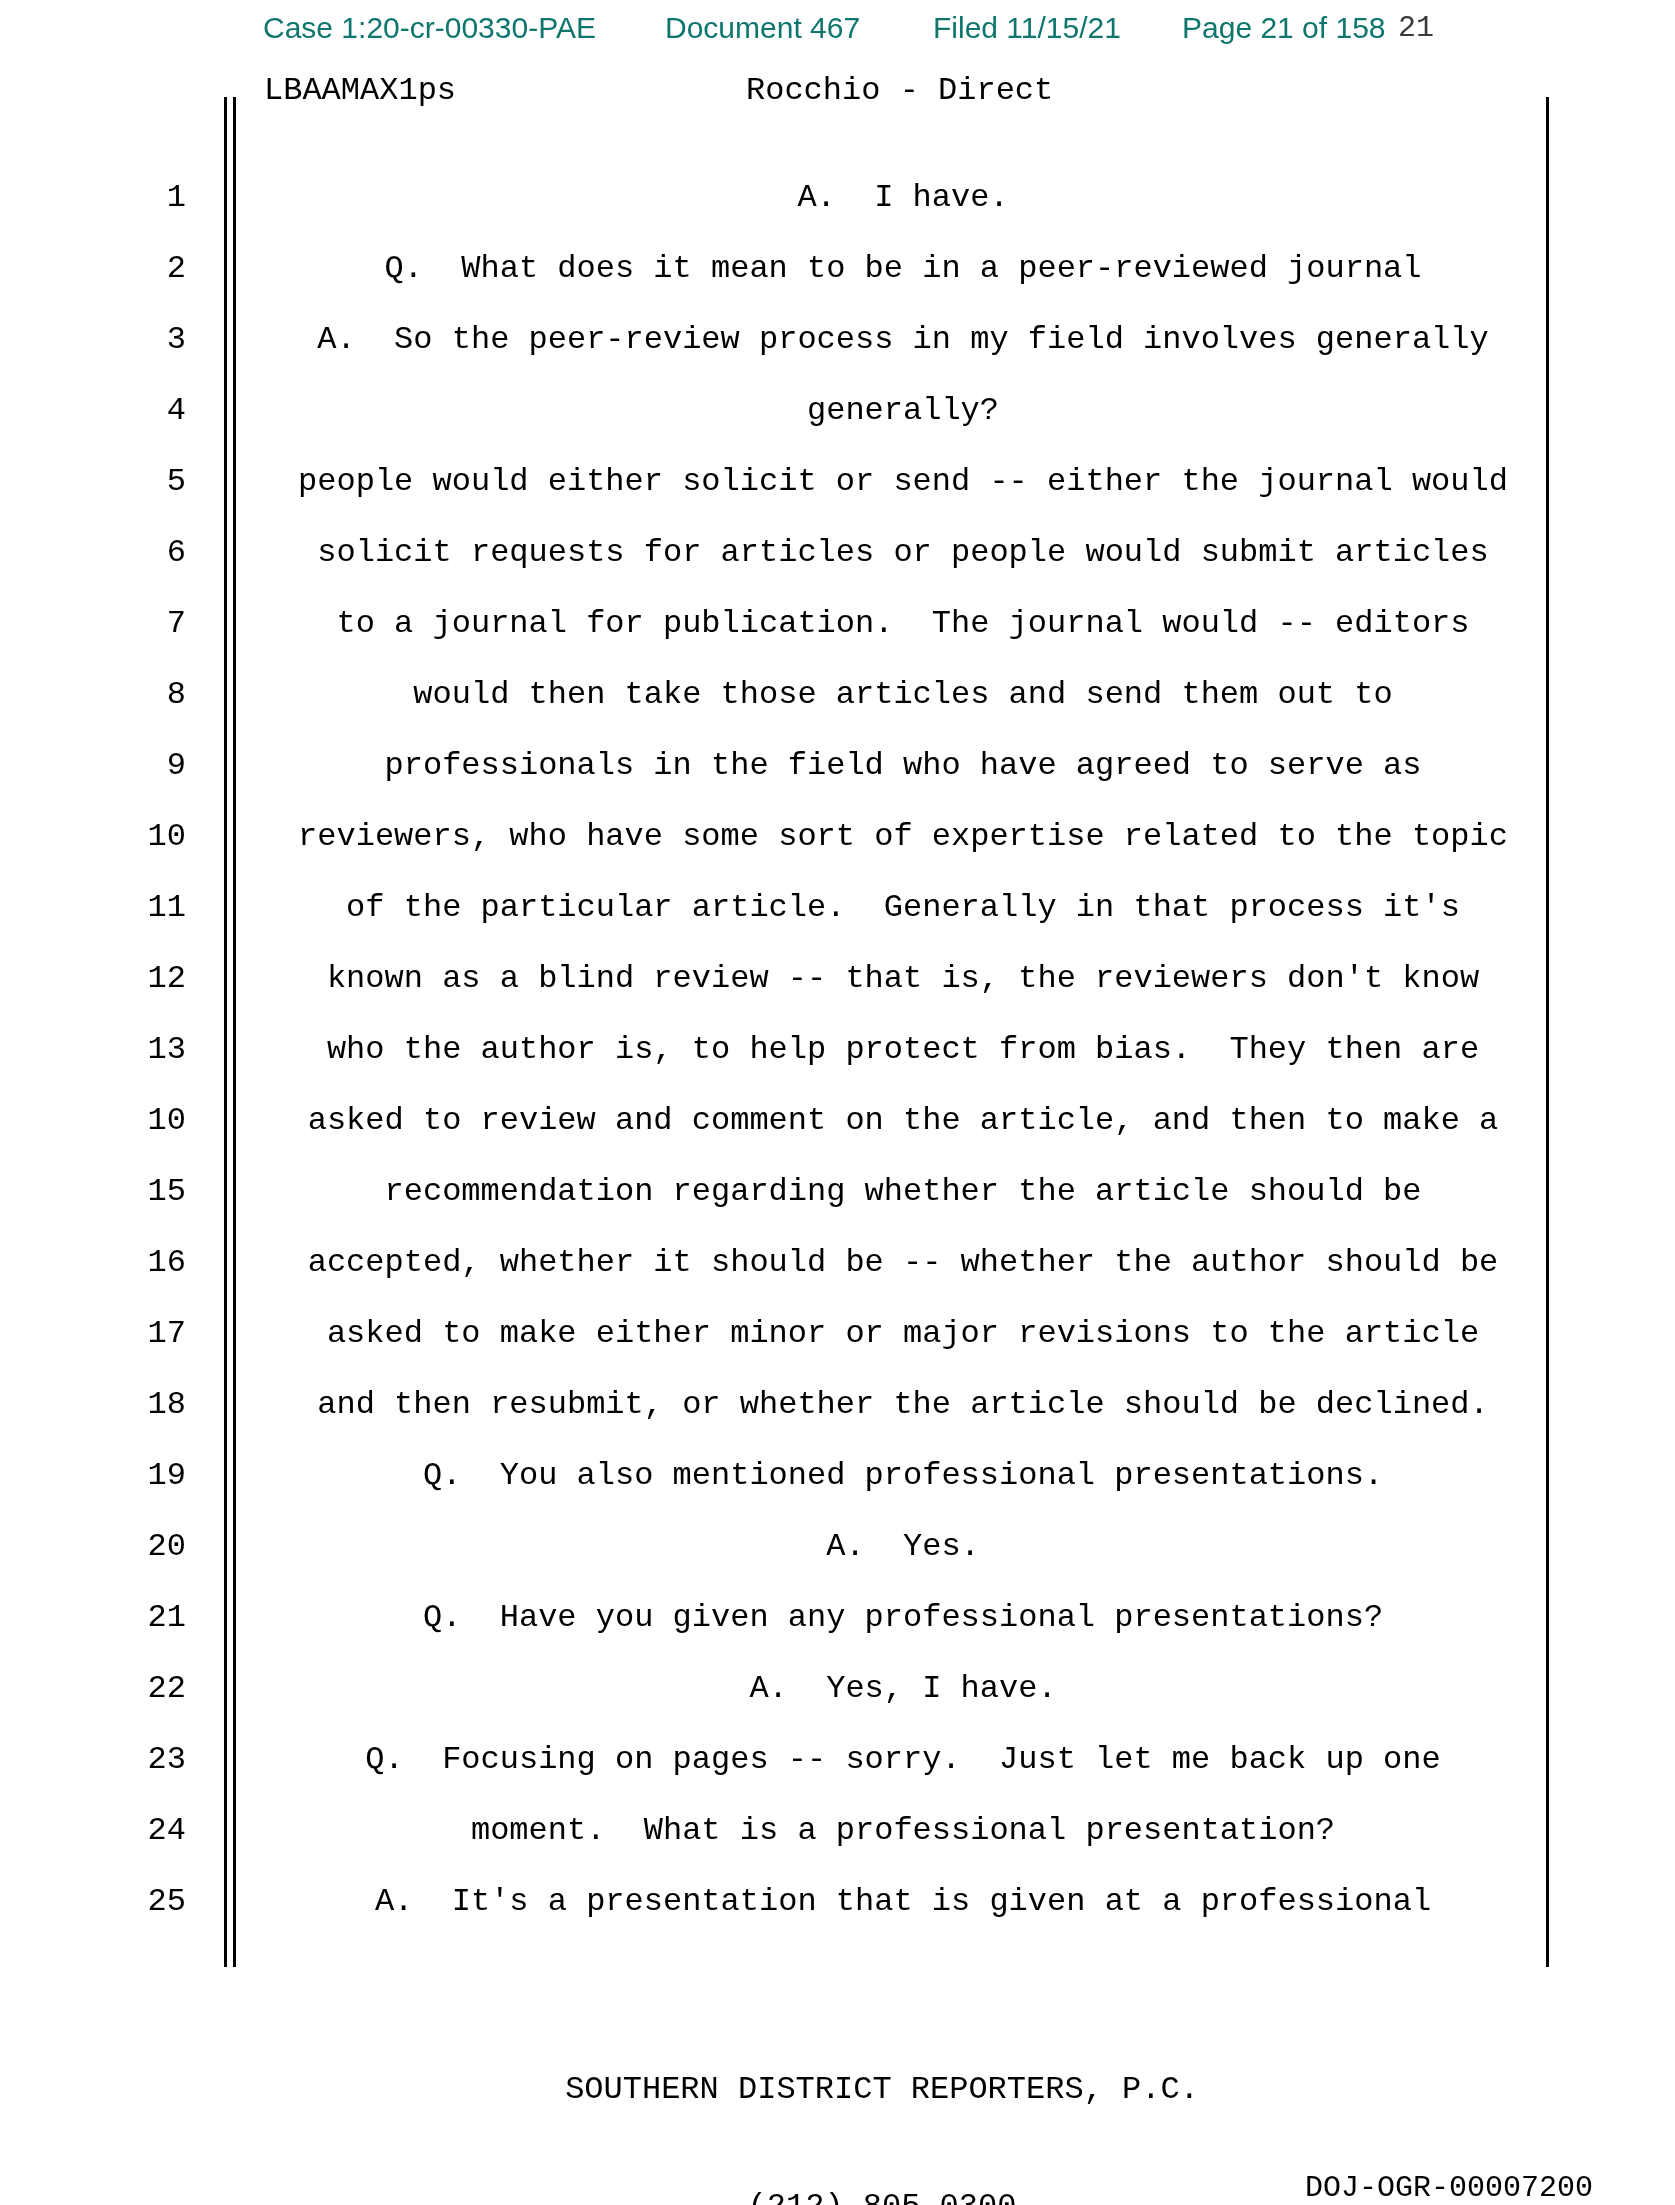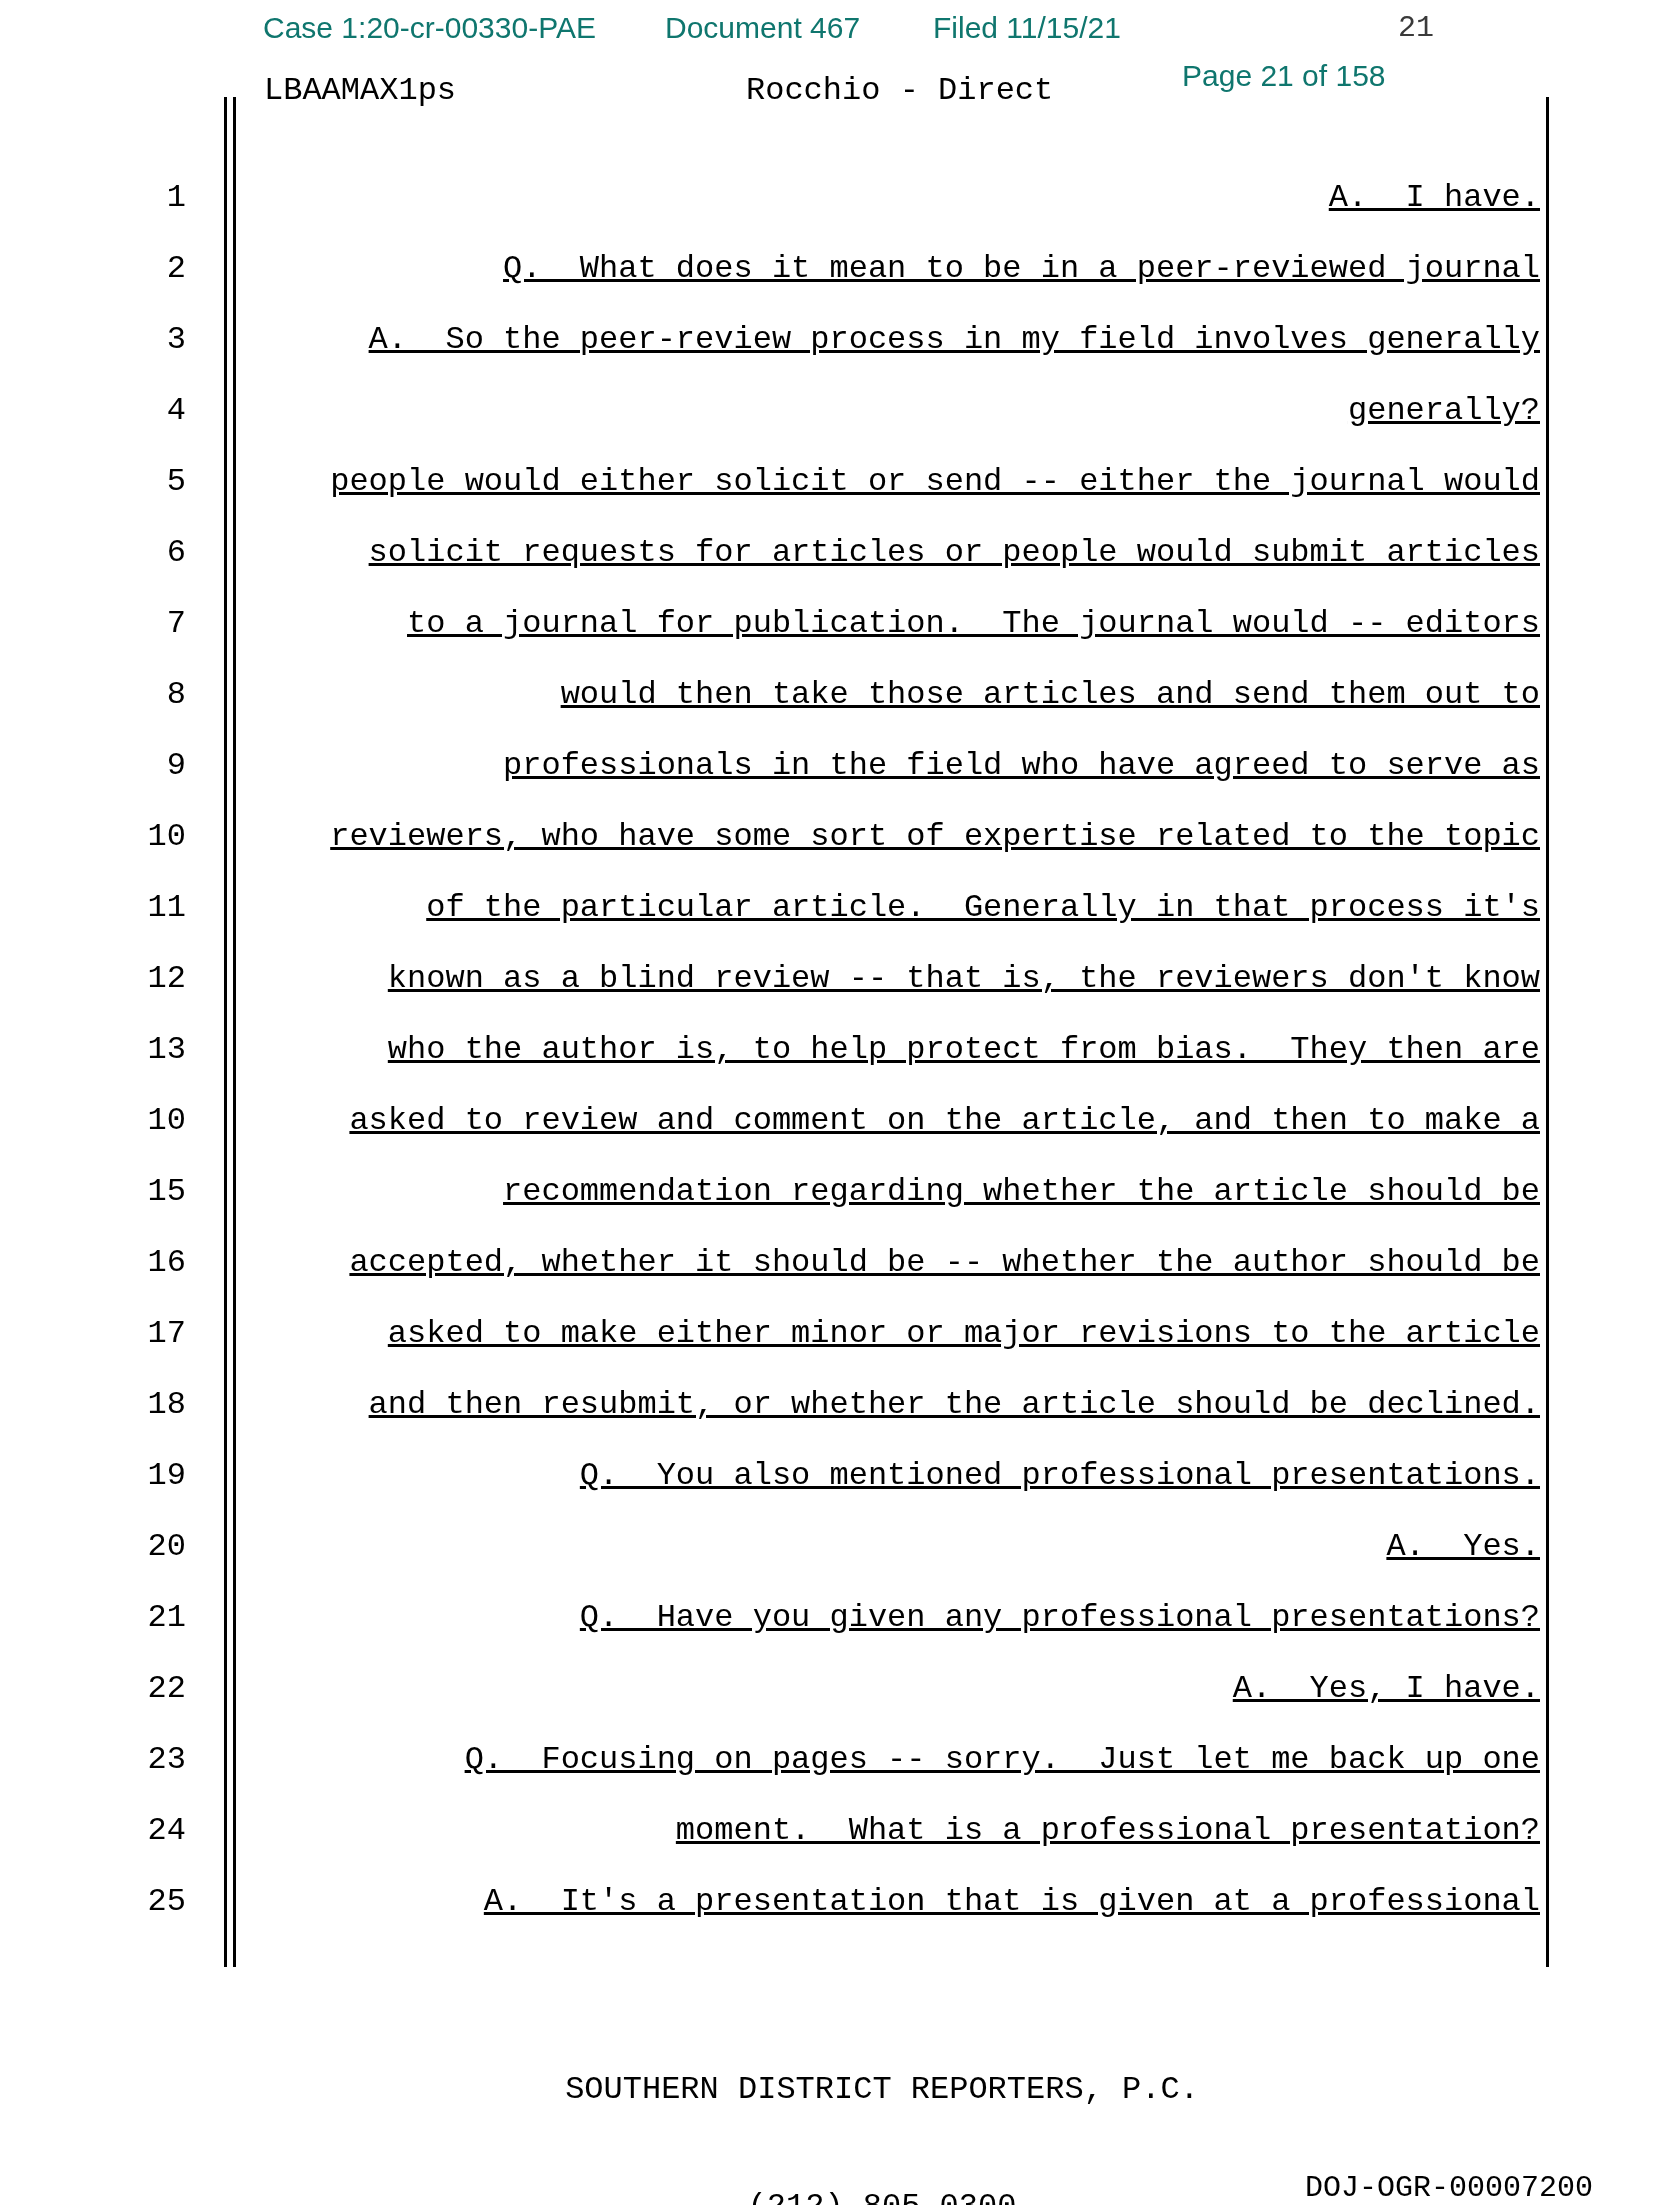--- a/index.html
+++ b/index.html
@@ -23,21 +23,21 @@
     top: 10.5px;
     font-family: "Liberation Sans", sans-serif;
     font-size: 30px;
     line-height: 34px;
     color: #0f766e;
     white-space: pre;
   }
   .stamp-case     { left: 263px; }
   .stamp-document { left: 665px; }
   .stamp-filed    { left: 933px; text-align: right; }
-  .stamp-page     { left: 1182px; margin-top: 48px; }
+  .stamp-page     { left: 1182px; }
   .stamp-pagenum {
     position: absolute;
     top: 12px;
     left: 1398px;
     font-family: "Liberation Mono", monospace;
     font-size: 30px;
     line-height: 33px;
     color: #3a3a3a;
     white-space: pre;
   }
@@ -85,21 +85,21 @@
     left: 266px;
     width: 1274px;
   }
   .t-row {
     height: 71px;
     font-size: 32px;
     line-height: 71px;
     white-space: pre;
   }
   .numbers-col .t-row { text-align: right; }
-  .text-col .t-row    { text-align: right; text-decoration: underline; }
+  .text-col .t-row    { text-align: center; }
 
   
   .footer {
     position: absolute;
     top: 1992px;
     left: 225px;
     width: 1314px;
     text-align: center;
     font-size: 32px;
     line-height: 39px;

